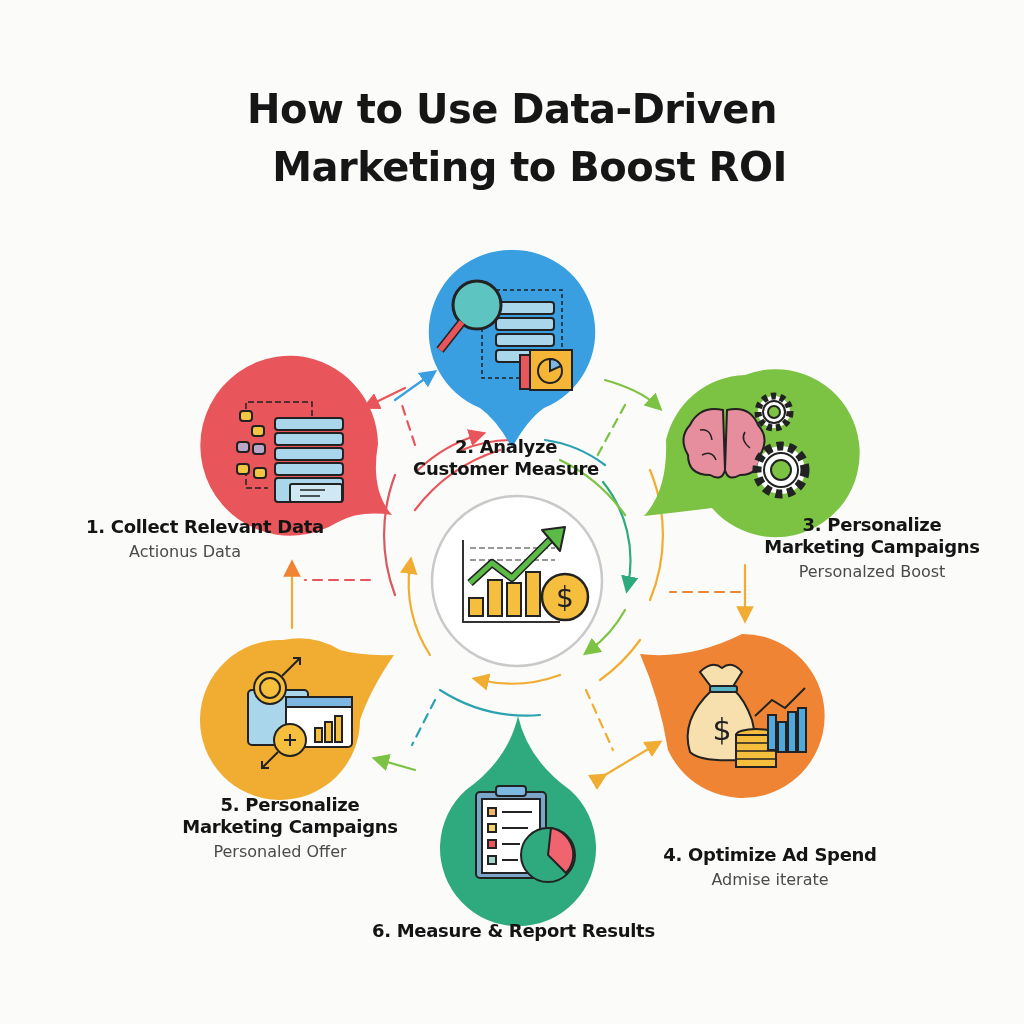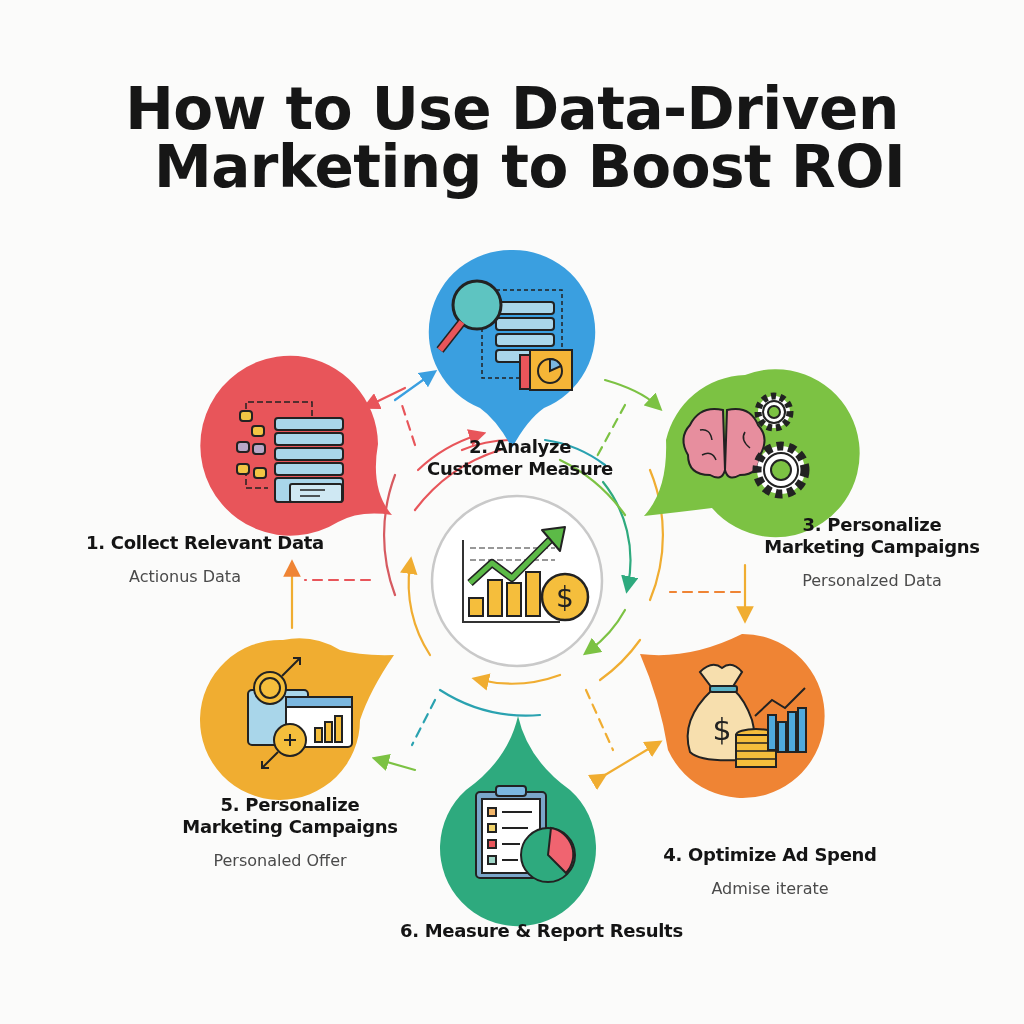--- a/index.html
+++ b/index.html
@@ -2,29 +2,29 @@
 <html><head>
 <meta charset="utf-8">
 <style>
   html, body { margin: 0; padding: 0; }
   body {
     width: 1024px; height: 1024px; background: #fbfbfa; position: relative; overflow: hidden;
     font-family: "DejaVu Sans", "Liberation Sans", sans-serif; color: #1a1a1a;
   }
   .title {
     position: absolute; left: 0; width: 1024px; top: 80px; text-align: center;
-    font-size: 58px; font-weight: bold; line-height: 58px; letter-spacing: -0.5px; color: #161616;
+    font-size: 40px; font-weight: bold; line-height: 58px; letter-spacing: -0.5px; color: #161616;
   }
   .title .l2 { display: block; padding-left: 35px; }
   svg.diagram { position: absolute; left: 0; top: 0; }
   .label {
     position: absolute; text-align: center; white-space: nowrap;
   }
   .label .name { font-weight: bold; font-size: 18px; line-height: 22px; color: #141414; display: block; letter-spacing: -0.3px; }
-  .label .sub { font-size: 16px; line-height: 22px; color: #4a4a4a; display: block; margin-top: 12px; }
+  .label .sub { font-size: 16px; line-height: 22px; color: #4a4a4a; display: block; margin-top: 3px; }
 </style>
 </head>
 <body>
 
 <div class="title">
   <span>How to Use Data-Driven</span><br>
   <span class="l2">Marketing to Boost ROI</span>
 </div>
 
 <svg class="diagram" width="1024" height="1024" viewBox="0 0 1024 1024">
@@ -198,42 +198,42 @@
       <rect x="488" y="824" width="8" height="8" fill="#f2d46b"></rect>
       <rect x="488" y="840" width="8" height="8" fill="#e8555a"></rect>
       <rect x="488" y="856" width="8" height="8" fill="#9fd6c7"></rect>
       <path d="M502,812 L532,812 M502,828 L528,828 M502,844 L520,844 M502,860 L518,860"></path>
       <circle cx="548" cy="855" r="27" fill="#2eaa7e"></circle>
       <path d="M548,855 L551,828 A27,27 0 0 1 566,873 Z" fill="#f06470"></path>
     </g>
   </g>
 </svg>
 
-<div class="label" style="left:70px; top:532px; width:270px;">
+<div class="label" style="left:70px; top:516px; width:270px;">
   <span class="name">1. Collect Relevant Data</span>
   <span class="sub" style="padding-right:40px;">Actionus Data</span>
 </div>
 
-<div class="label" style="left:420px; top:436px; width:200px;">
+<div class="label" style="left:406px; top:436px; width:200px;">
   <span class="name">2. Analyze</span>
   <span class="name">Customer Measure</span>
 </div>
 
 <div class="label" style="left:760px; top:514px; width:224px;">
   <span class="name">3. Personalize</span>
   <span class="name">Marketing Campaigns</span>
-  <span class="sub">Personalzed Data</span>
+  <span class="sub">Personalzed Boost</span>
 </div>
 
 <div class="label" style="left:660px; top:844px; width:220px;">
   <span class="name">4. Optimize Ad Spend</span>
   <span class="sub">Admise iterate</span>
 </div>
 
 <div class="label" style="left:180px; top:794px; width:220px;">
   <span class="name">5. Personalize</span>
   <span class="name">Marketing Campaigns</span>
   <span class="sub" style="padding-right:20px;">Personaled Offer</span>
 </div>
 
-<div class="label" style="left:400px; top:920px; width:280px;text-align:center;">
+<div class="label" style="left:372px; top:920px; width:280px;text-align:center;">
   <span class="name">6. Measure &amp; Report Results</span>
 </div>
 
 </body></html>

